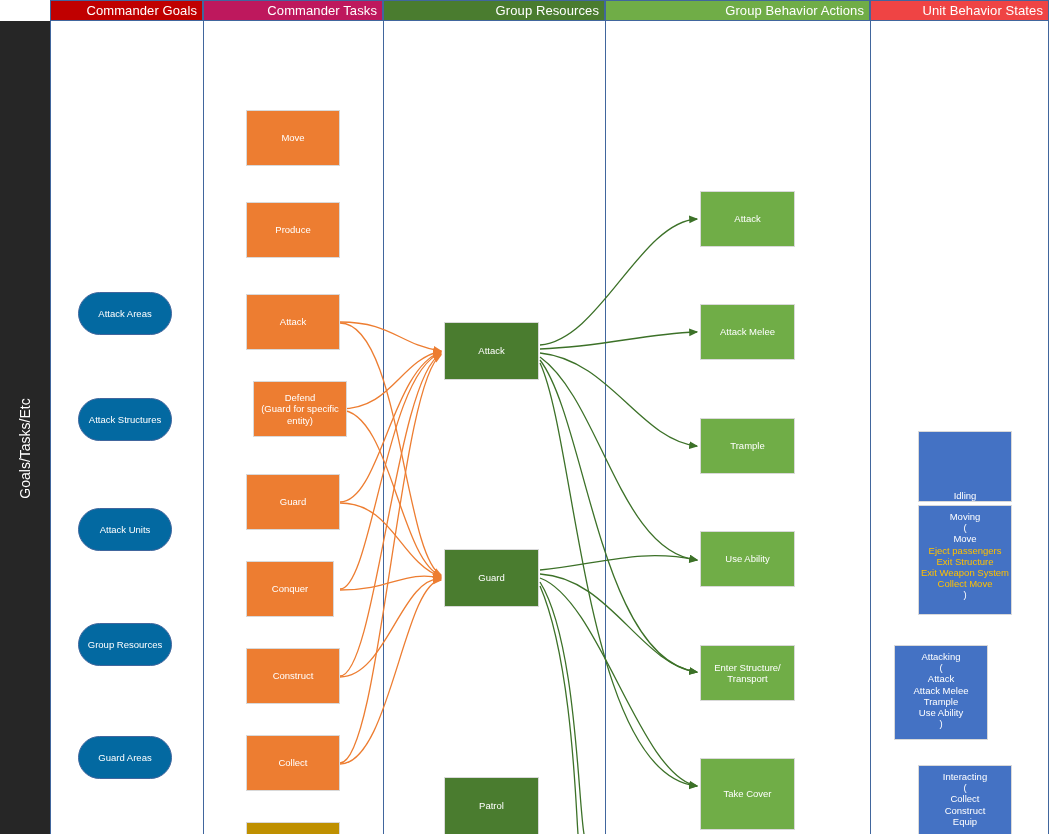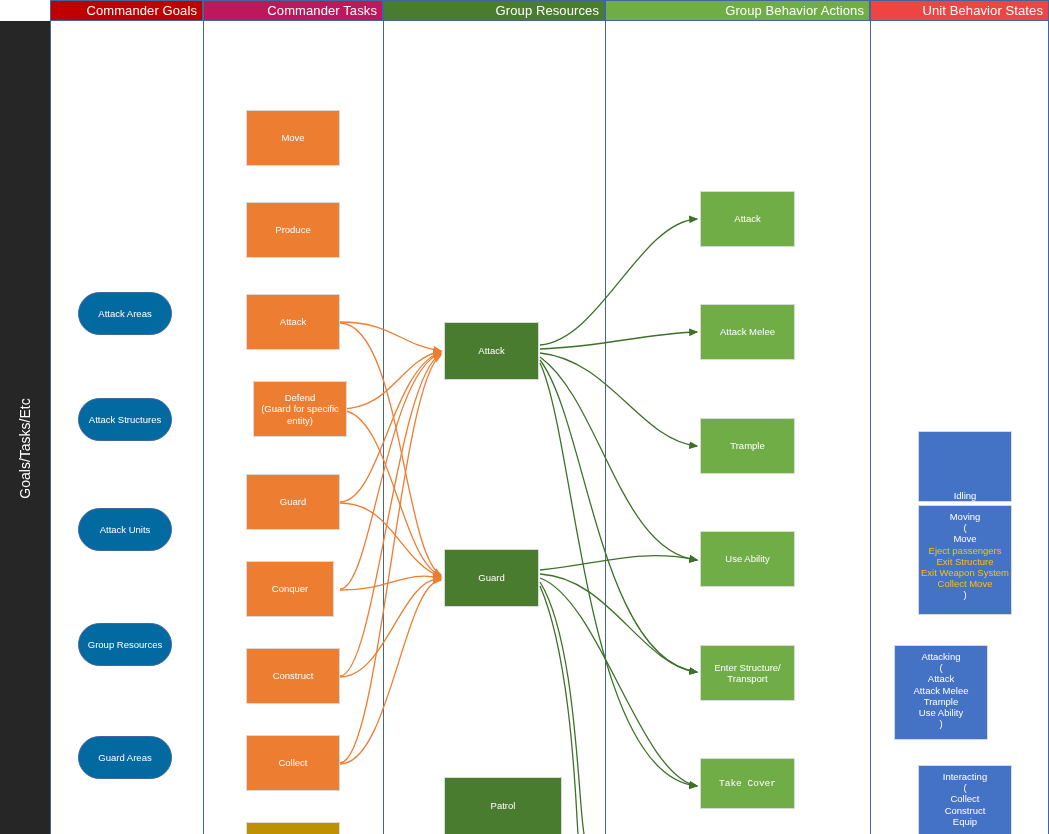--- a/index.html
+++ b/index.html
@@ -145,40 +145,40 @@
       </div>
       <div class="node task-alt" style="left: 246px; top: 822px; width: 94px; height: 56px;">
         <span style="white-space: pre-line;"></span>
       </div>
       <div class="node gbeh" style="left: 444px; top: 322px; width: 95px; height: 58px;">
         <span style="white-space: pre-line;">Attack</span>
       </div>
       <div class="node gbeh" style="left: 444px; top: 549px; width: 95px; height: 58px;">
         <span style="white-space: pre-line;">Guard</span>
       </div>
-      <div class="node gbeh" style="left: 444px; top: 777px; width: 118px; height: 58px;">
+      <div class="node gbeh" style="left: 444px; top: 777px; width: 95px; height: 58px;">
         <span style="white-space: pre-line;">Patrol</span>
       </div>
       <div class="node gact" style="left: 700px; top: 191px; width: 95px; height: 56px;">
         <span style="white-space: pre-line;">Attack</span>
       </div>
       <div class="node gact" style="left: 700px; top: 304px; width: 95px; height: 56px;">
         <span style="white-space: pre-line;">Attack Melee</span>
       </div>
       <div class="node gact" style="left: 700px; top: 418px; width: 95px; height: 56px;">
         <span style="white-space: pre-line;">Trample</span>
       </div>
       <div class="node gact" style="left: 700px; top: 531px; width: 95px; height: 56px;">
         <span style="white-space: pre-line;">Use Ability</span>
       </div>
       <div class="node gact" style="left: 700px; top: 645px; width: 95px; height: 56px;">
         <span style="white-space: pre-line;">Enter Structure/
 Transport</span>
       </div>
-      <div class="node gact" style="left: 700px; top: 758px; width: 95px; height: 51px; font-family: Liberation Mono, monospace;">
+      <div class="node gact" style="left: 700px; top: 758px; width: 95px; height: 72px;">
         <span style="white-space: pre-line;">Take Cover</span>
       </div>
       <div class="node ustate" style="left: 918px; top: 431px; width: 94px; height: 71px; align-items: flex-end; padding-top: 0px;">
         <div class="inner">
           <div>Idling</div>
         </div>
       </div>
       <div class="node ustate" style="left: 918px; top: 505px; width: 94px; height: 110px;">
         <div class="inner">
           <div>Moving</div>

